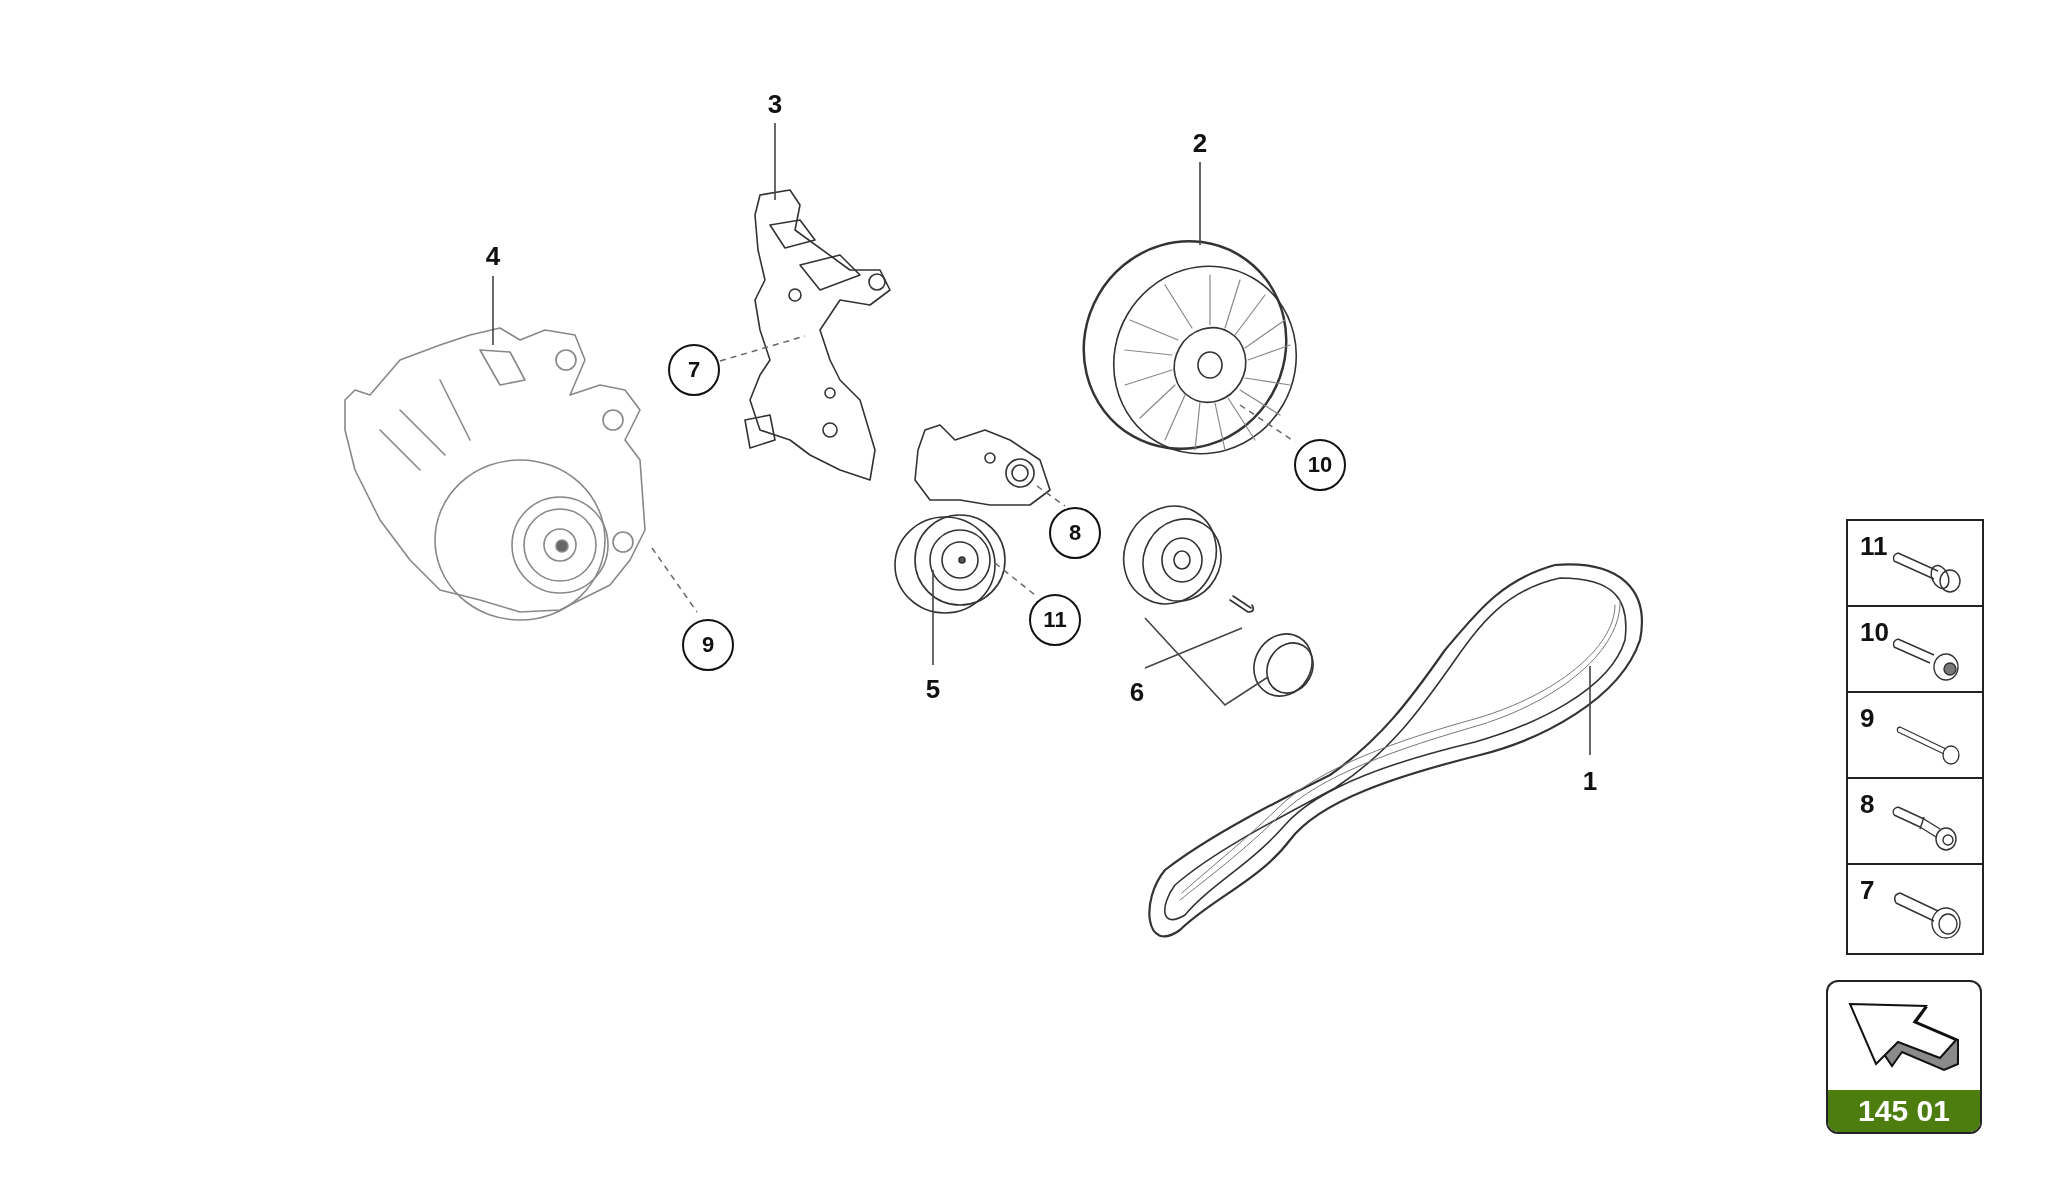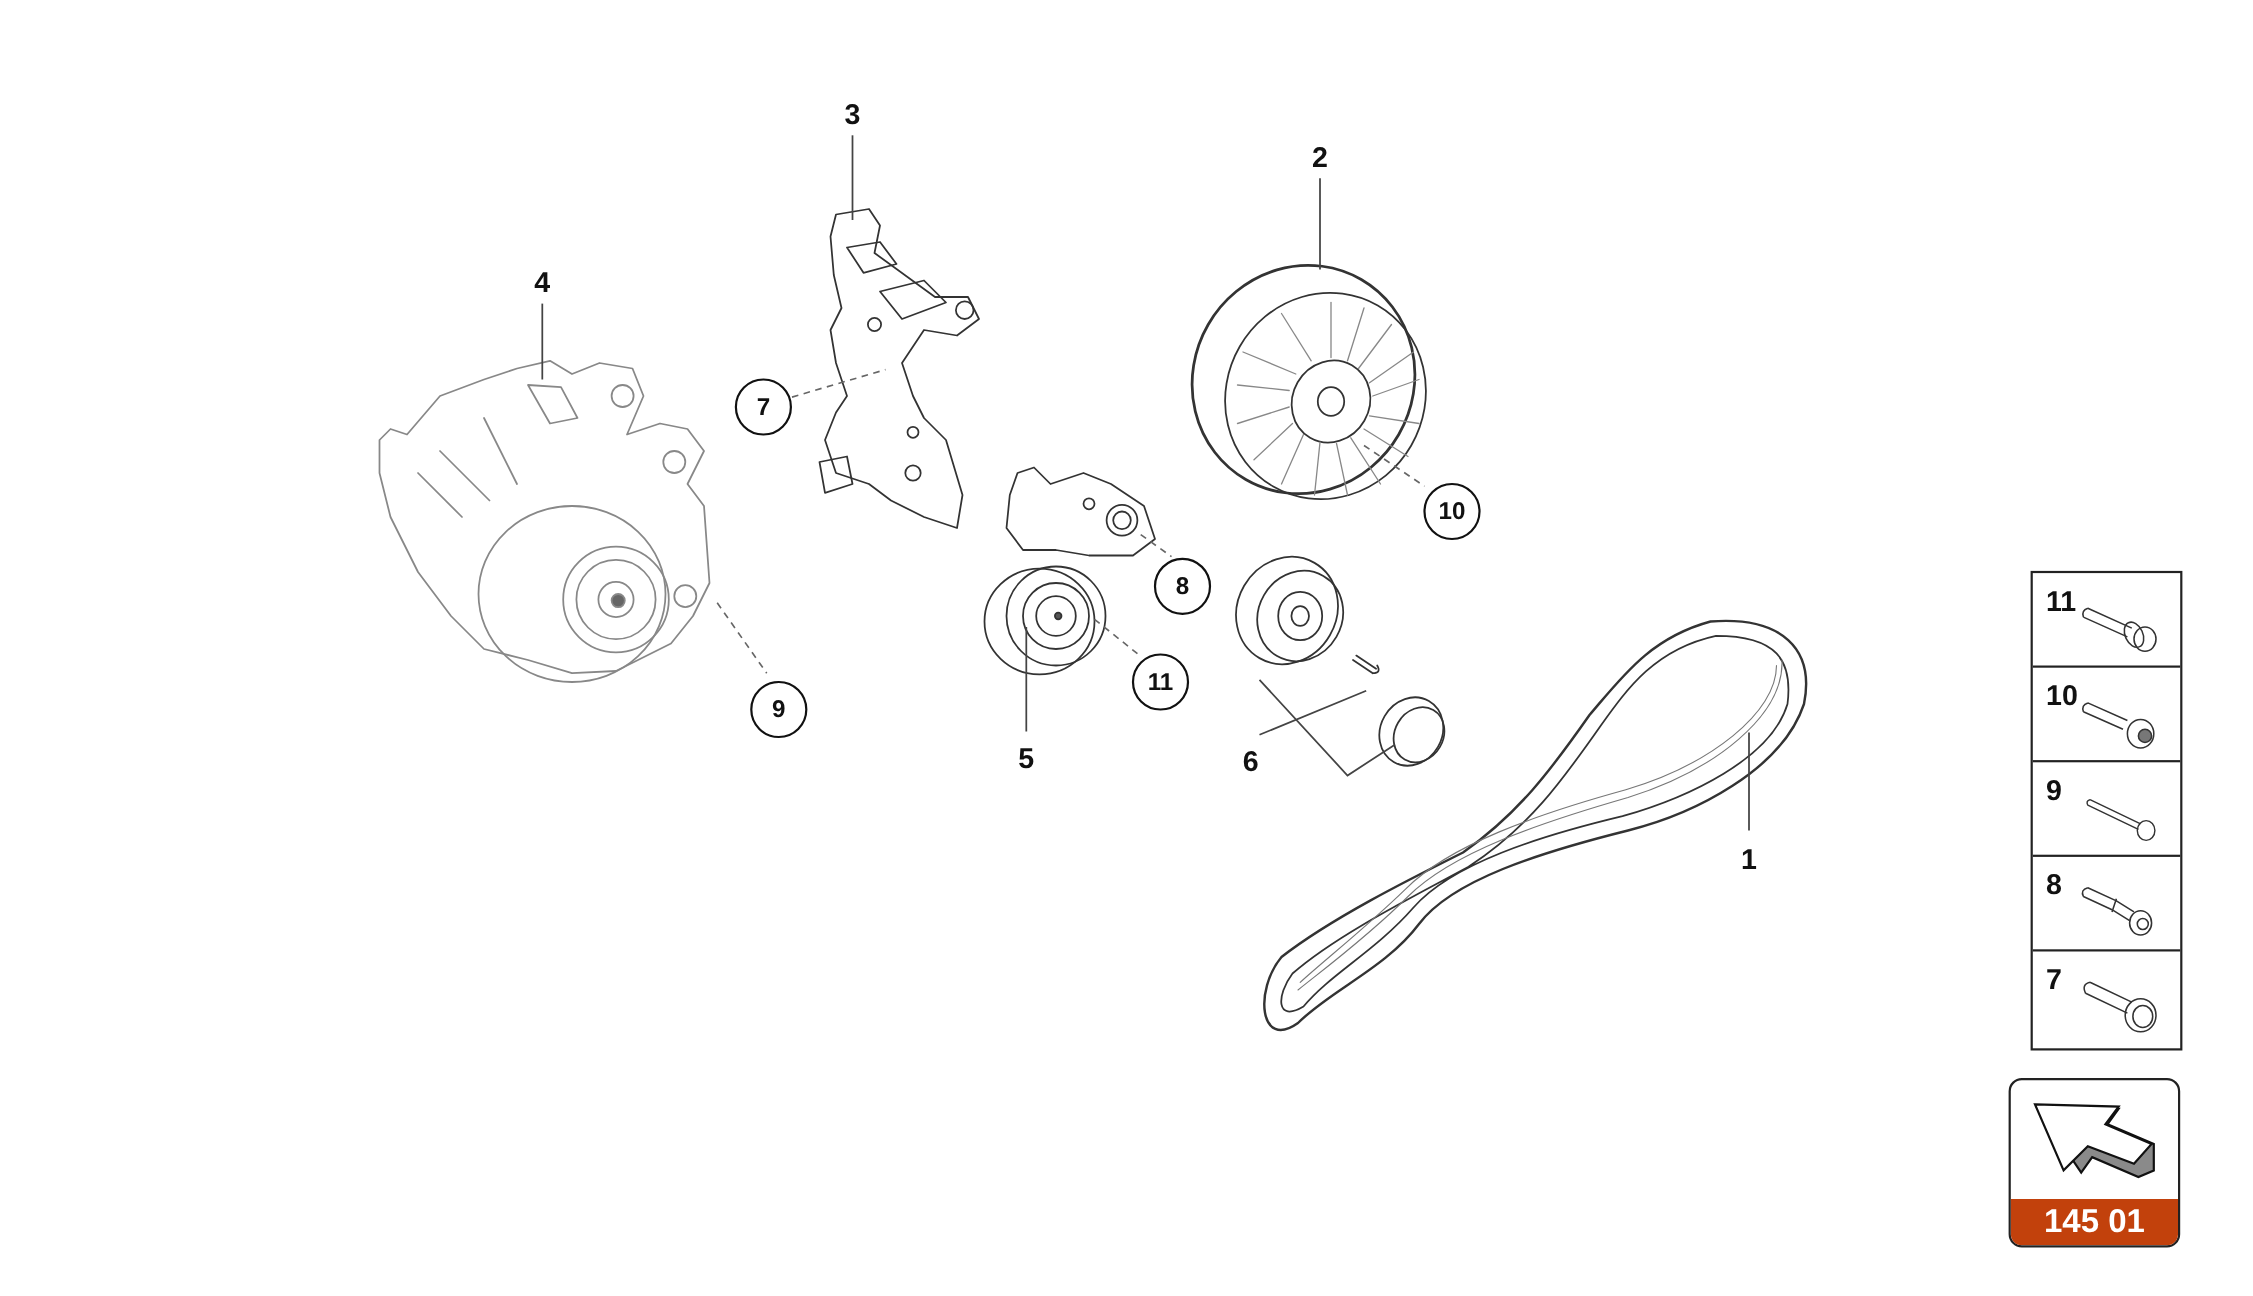--- a/index.html
+++ b/index.html
@@ -15,21 +15,21 @@
              transform: translate(-50%, -50%); box-sizing: border-box; }
   .legend { position: absolute; left: 1846px; top: 519px; width: 138px; border: 2px solid #222;
             box-sizing: border-box; background: #fff; }
   .legend-row { height: 86px; border-bottom: 2px solid #222; position: relative; box-sizing: border-box; }
   .legend-row:last-child { border-bottom: none; height: 88px; }
   .legend-num { position: absolute; left: 12px; top: 10px; font-weight: bold; font-size: 26px; }
   .legend-bolt { position: absolute; left: 40px; top: 20px; }
   .nav-box { position: absolute; left: 1826px; top: 980px; width: 156px; height: 154px;
              border: 2px solid #222; border-radius: 12px; box-sizing: border-box; overflow: hidden; background: #fff; }
   .nav-arrow { position: absolute; left: 0; top: 0; }
-  .nav-code { position: absolute; left: 0; bottom: 0; width: 100%; height: 42px; background: #c2410c;
+  .nav-code { position: absolute; left: 0; bottom: 0; width: 100%; height: 42px; background: #4d7c0f;
               color: #fff; font-weight: bold; font-size: 30px; display: flex; align-items: center; justify-content: center; }
 </style>
 </head>
 <body>
 
 <div id="stage">
 
   <svg class="drawing" width="2048" height="1178" viewBox="0 0 2048 1178">
     <g fill="none" stroke="#333" stroke-width="1.6" stroke-linejoin="round" stroke-linecap="round">
 

